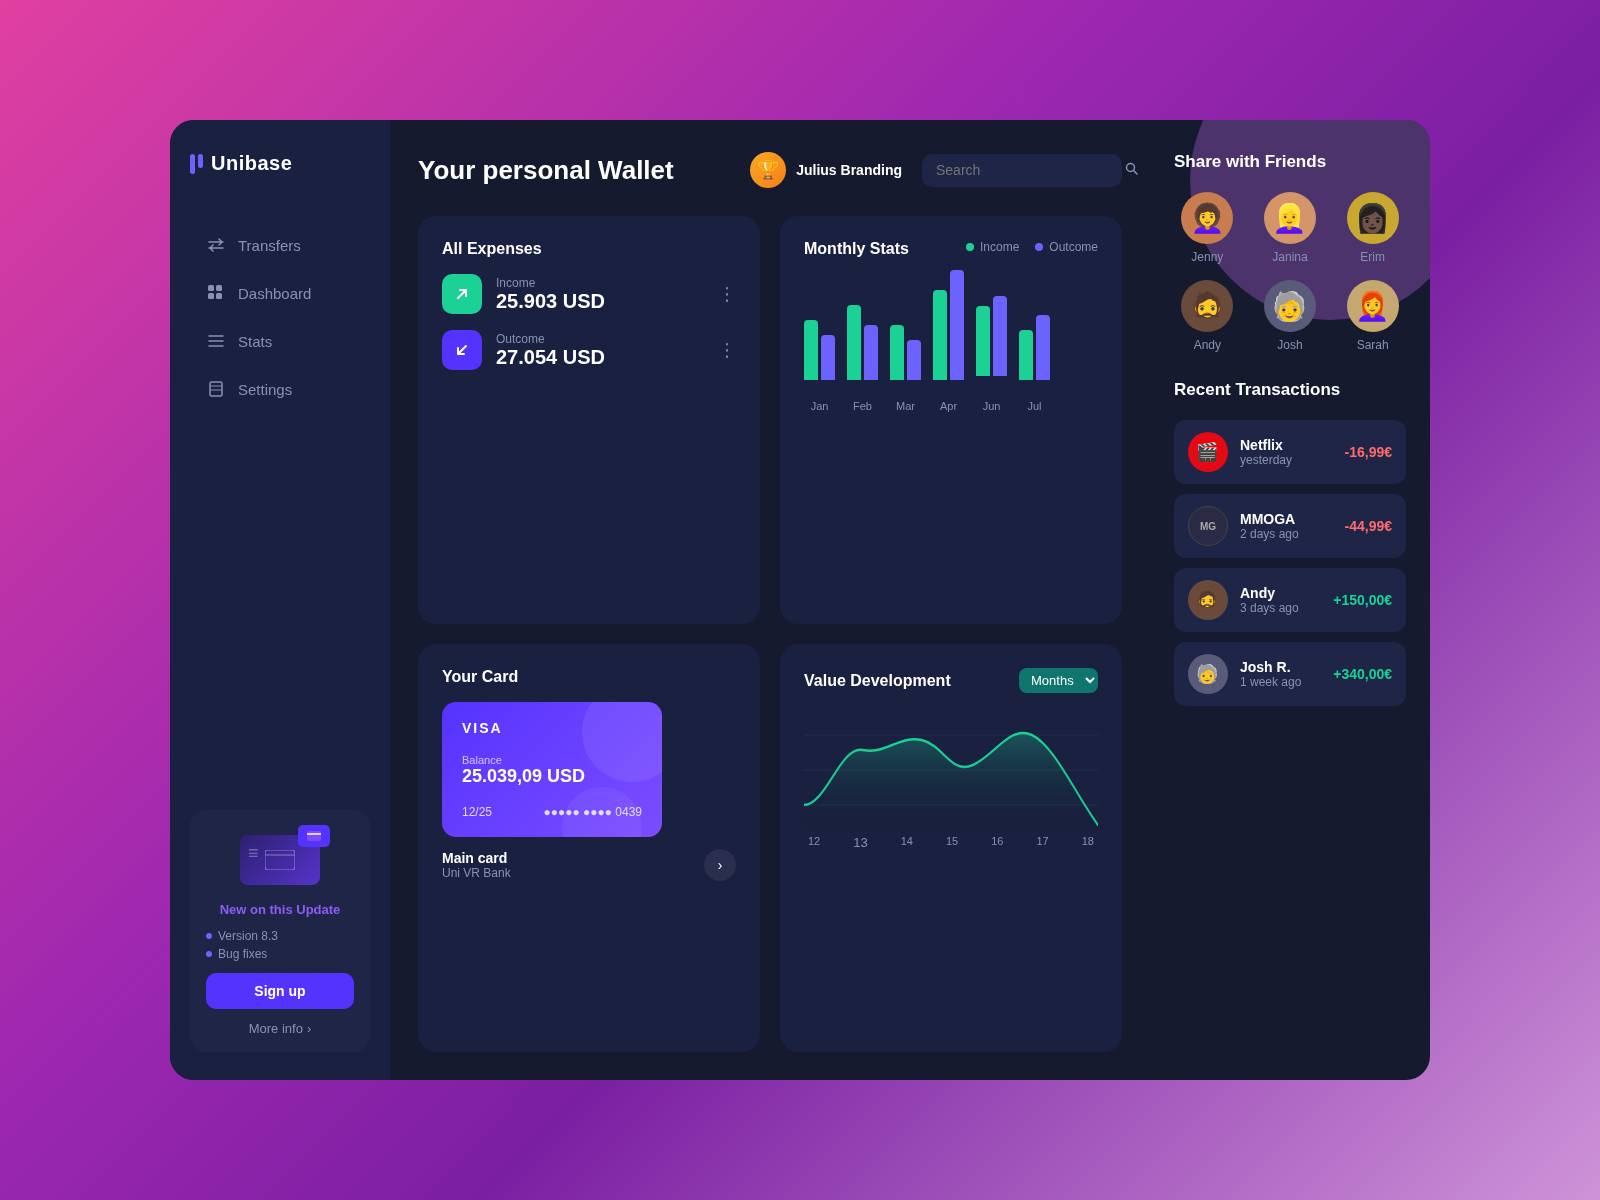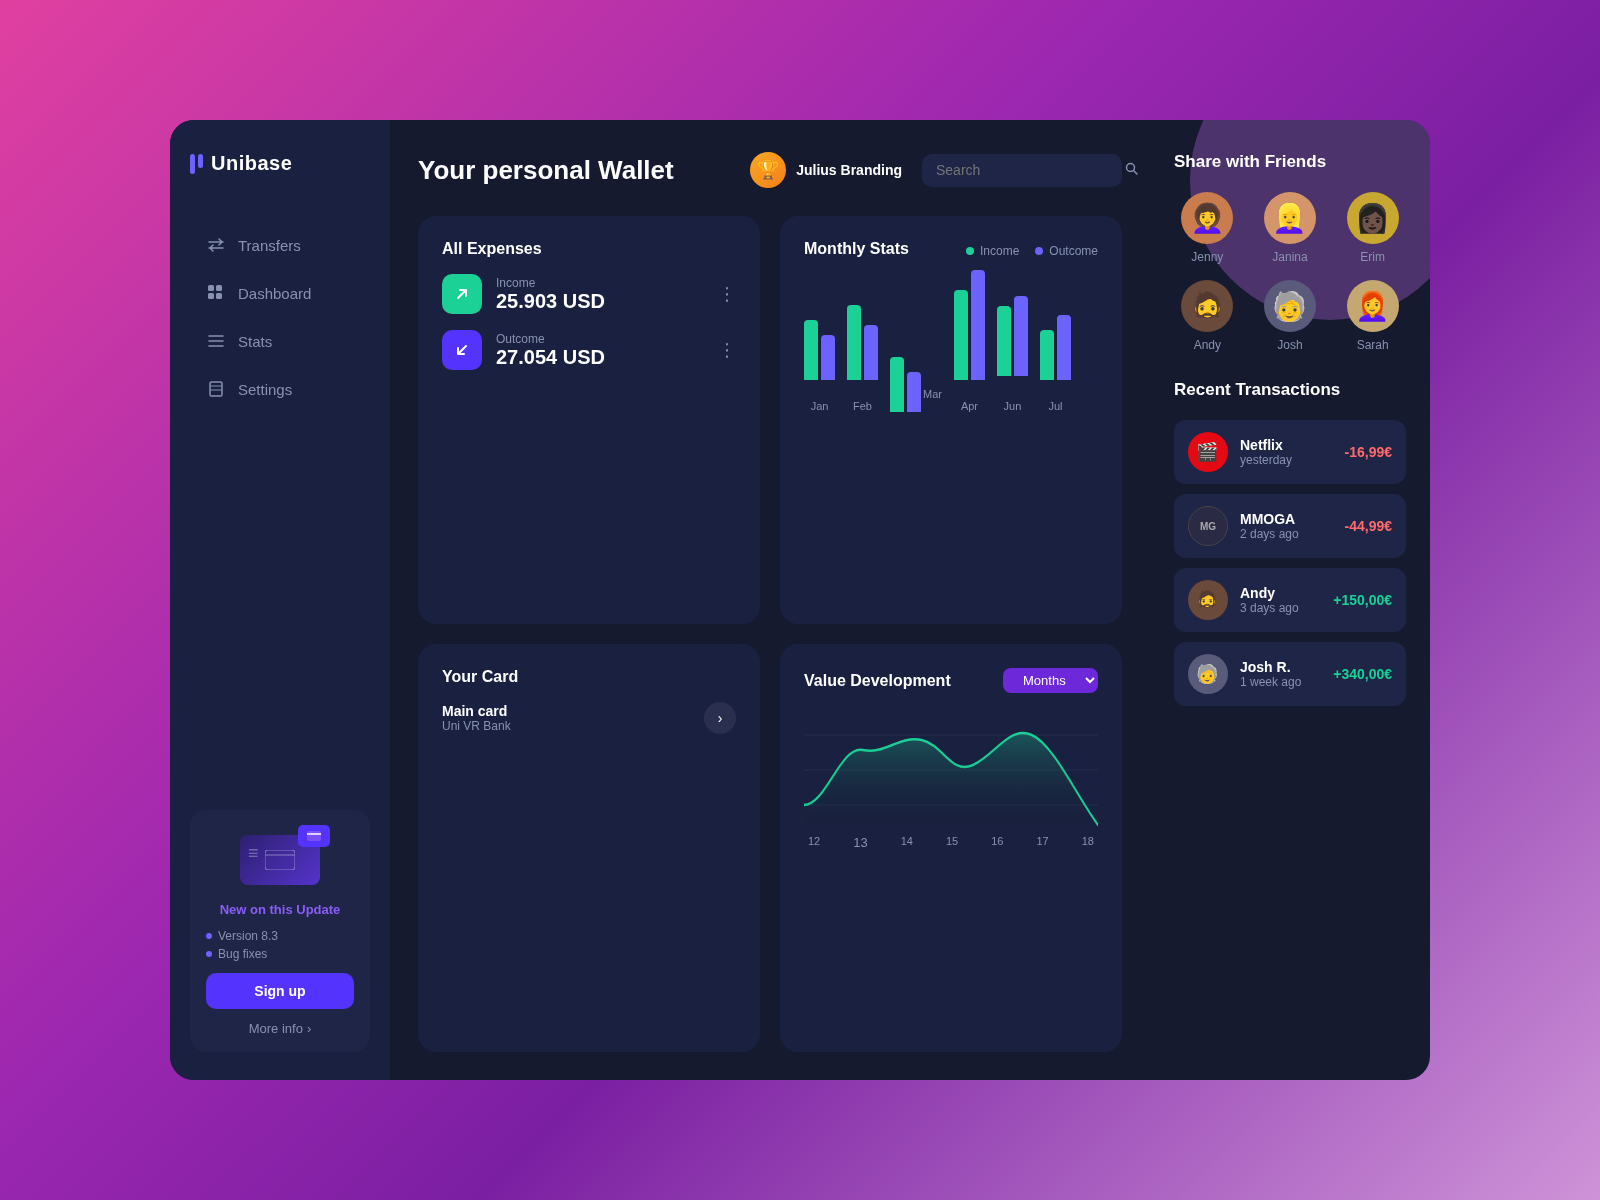--- a/index.html
+++ b/index.html
@@ -435,26 +435,26 @@
     }
     
     .value-panel {}
     .value-header {
       display: flex;
       align-items: center;
       justify-content: space-between;
       margin-bottom: 12px;
     }
     .months-dropdown {
-      background: #6d28d9;
+      background: #0f766e;
       border: none;
       color: #fff;
       font-size: 13px;
       border-radius: 8px;
-      padding: 4px 16px;
+      padding: 4px 8px;
       cursor: pointer;
     }
     .line-chart {
       width: 100%;
       height: 140px;
       position: relative;
     }
     
     .right-panel {
       width: 280px;
@@ -673,21 +673,21 @@
           </div>
           <div class="expense-details">
             <div class="expense-label">Outcome</div>
             <div class="expense-amount">27.054 USD</div>
           </div>
           <div class="expense-menu">⋮</div>
         </div>
       </div>
 
       <div class="panel stats-panel">
-        <div style="display:flex; align-items:center; justify-content:space-between; margin-bottom:8px;gap:28px;">
+        <div style="display:flex; align-items:flex-start; justify-content:space-between; margin-bottom:8px;gap:28px;">
           <div class="panel-title">Monthly Stats</div>
           <div class="stats-legend">
             <div class="legend-item">
               <div class="legend-dot" style="background:#1bd196"></div>
               <span>Income</span>
             </div>
             <div class="legend-item">
               <div class="legend-dot" style="background:#6c63ff"></div>
               <span>Outcome</span>
             </div>
@@ -704,21 +704,21 @@
           </div>
 
           <div style="display:flex;flex-direction:column;align-items:center;gap:2px;">
             <div style="display:flex;align-items:flex-end;gap:3px;">
               <div class="bar income" style="height:75px"></div>
               <div class="bar outcome" style="height:55px"></div>
             </div>
             <span class="chart-label">Feb</span>
           </div>
 
-          <div style="display:flex;flex-direction:row;align-items:center;gap:2px;">
+          <div style="display:flex;flex-direction:column;align-items:center;gap:2px;">
             <div style="display:flex;align-items:flex-end;gap:3px;">
               <div class="bar income" style="height:55px"></div>
               <div class="bar outcome" style="height:40px"></div>
             </div>
             <span class="chart-label">Mar</span>
           </div>
 
           <div style="display:flex;flex-direction:column;align-items:center;gap:2px;">
             <div style="display:flex;align-items:flex-end;gap:3px;">
               <div class="bar income" style="height:90px"></div>
@@ -740,20 +740,35 @@
               <div class="bar income" style="height:50px"></div>
               <div class="bar outcome" style="height:65px"></div>
             </div>
             <span class="chart-label">Jul</span>
           </div>
         </div>
       </div>
 
       <div class="panel card-panel">
         <div class="panel-title">Your Card</div>
+        <div style="display:flex; gap:16px; align-items:flex-start;">
+          <div class="credit-card">
+            <div class="card-visa">VISA</div>
+            <div>
+              <div class="card-balance-label">Balance</div>
+              <div class="card-balance">25.039,09 USD</div>
+            </div>
+            <div class="card-footer">
+              <span class="card-expiry">12/25</span>
+              <span class="card-number">●●●●● ●●●● 0439</span>
+            </div>
+          </div>
+          <div style="display:flex;flex-direction:column;justify-content:space-between;height:135px;">
+          </div>
+        </div>
         <div class="card-info-row">
           <div>
             <div class="card-info-label">Main card</div>
             <div class="card-info-sub">Uni VR Bank</div>
           </div>
           <button class="card-nav-btn">›</button>
         </div>
       </div>
 
       <div class="panel value-panel">

